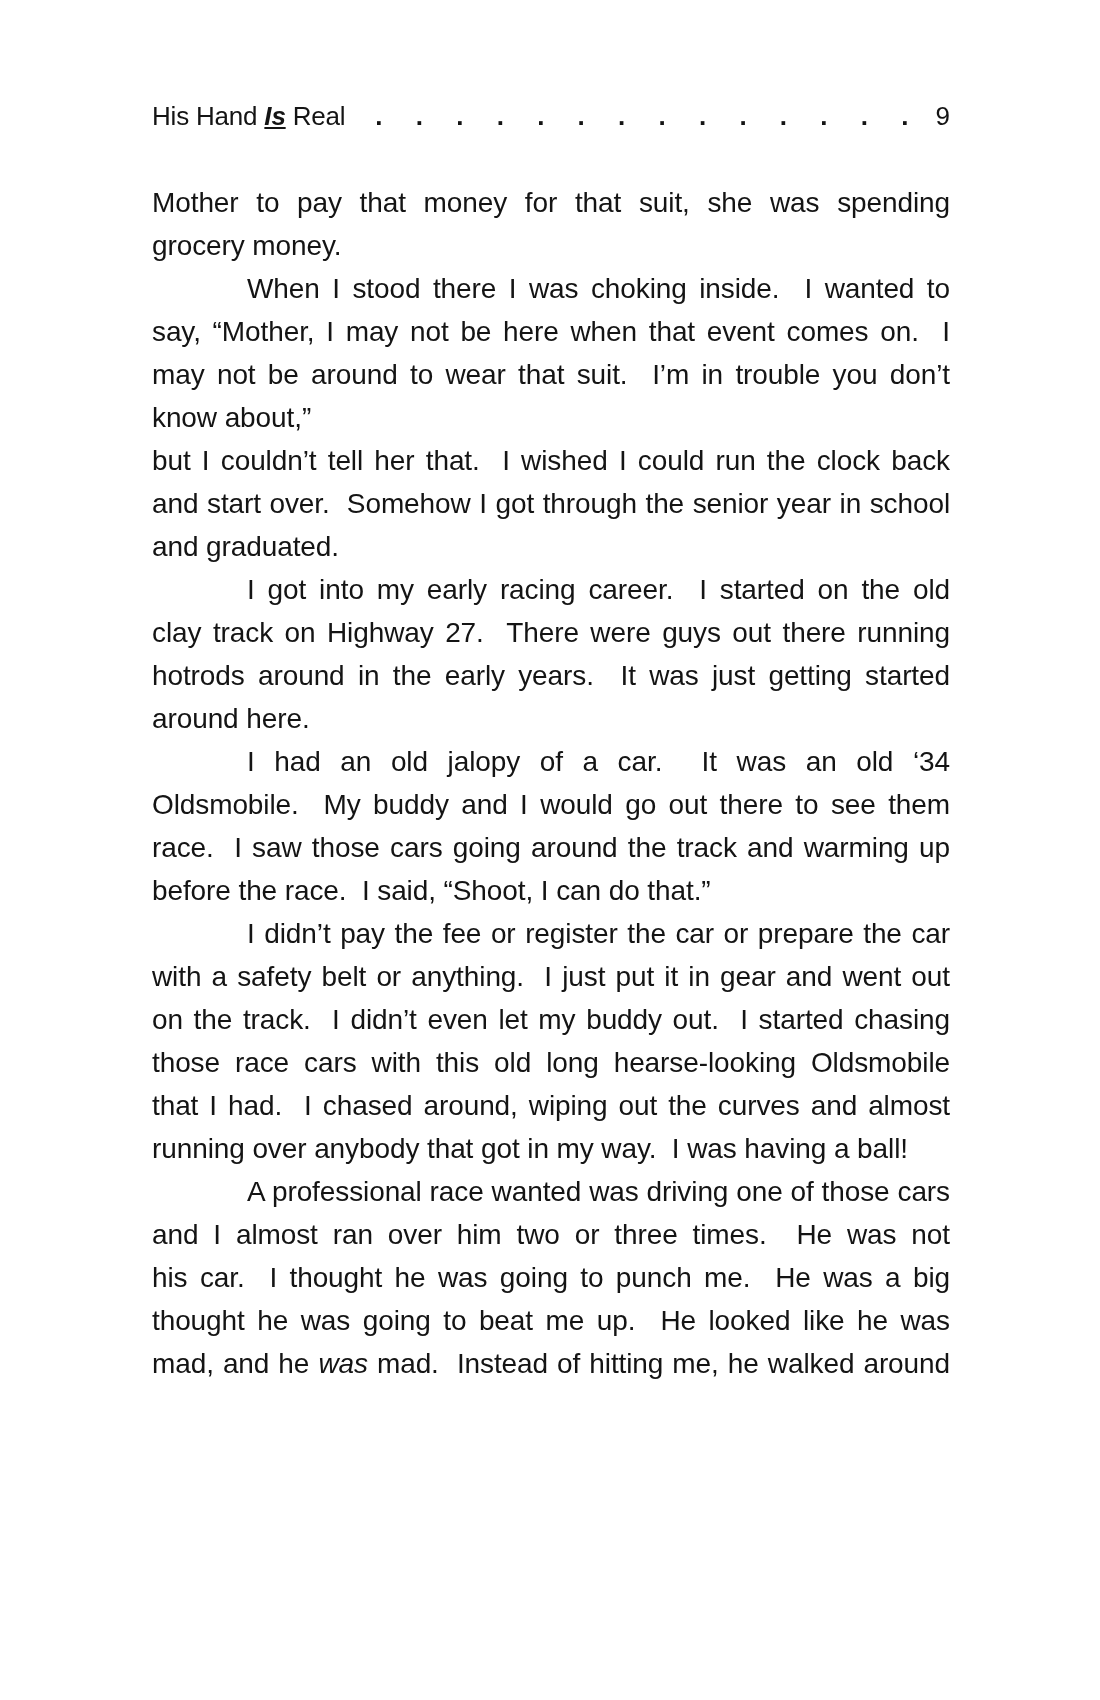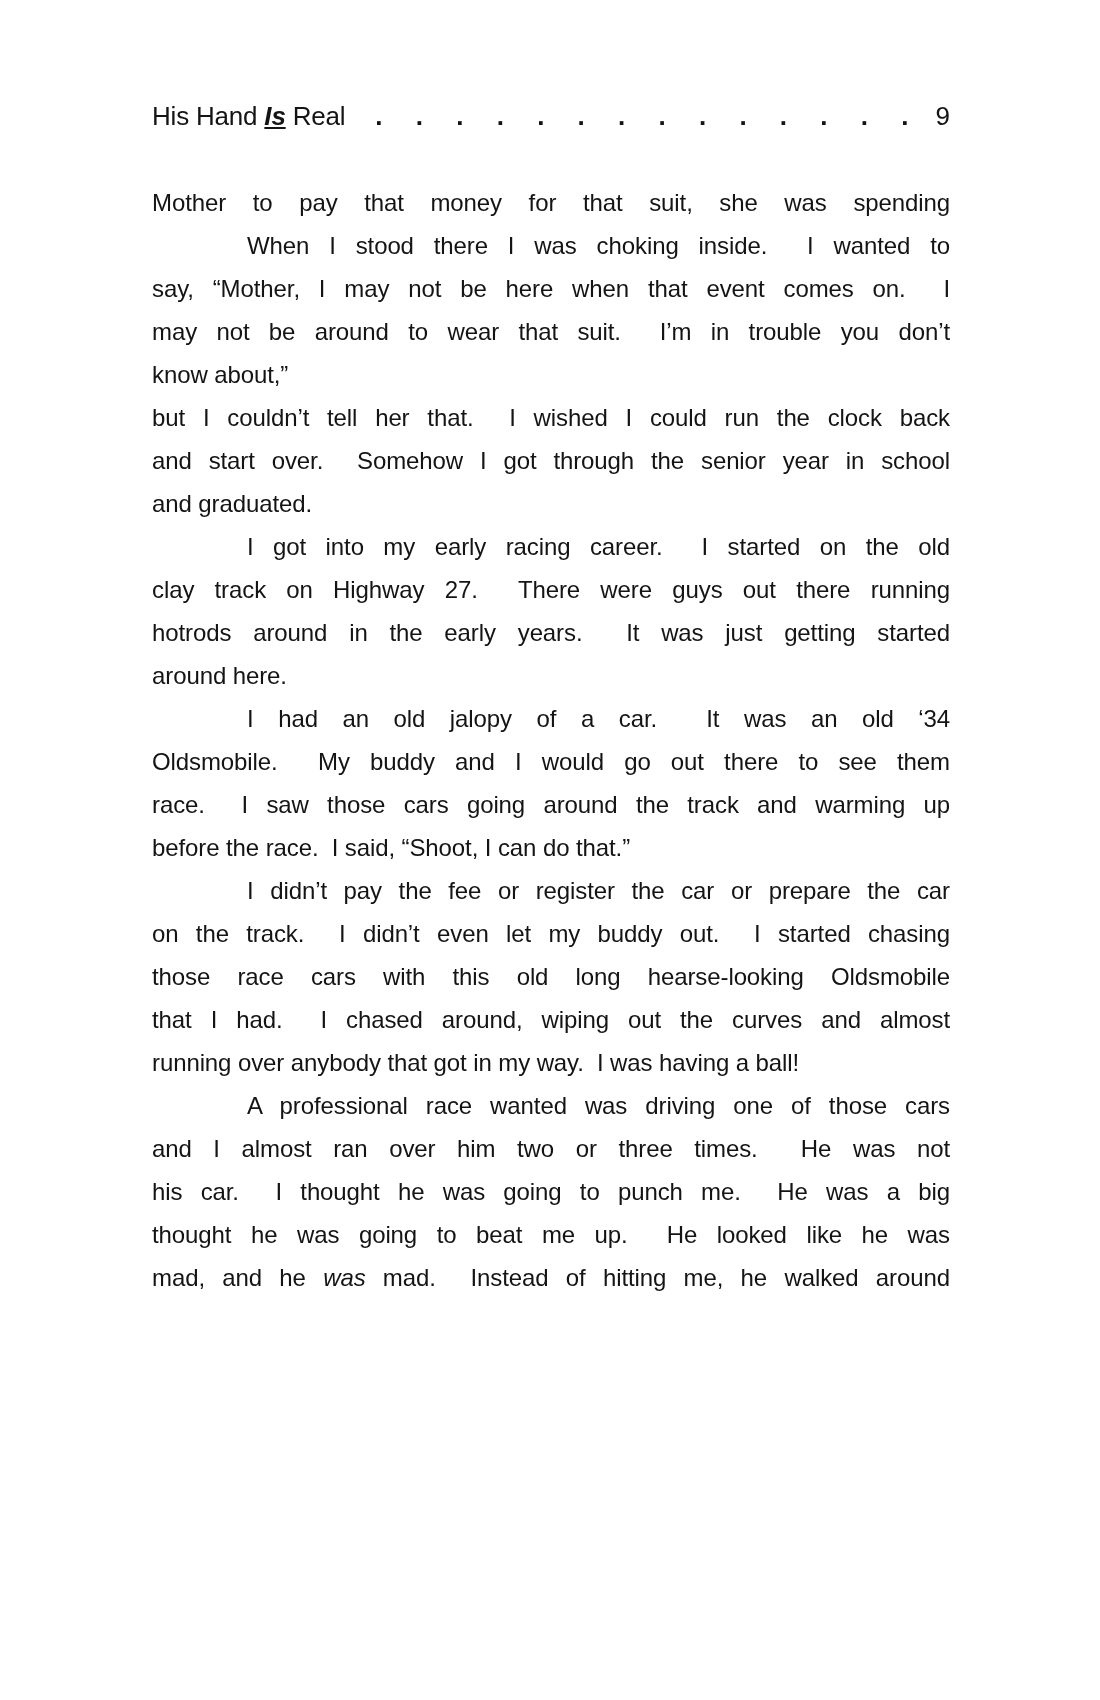--- a/index.html
+++ b/index.html
@@ -35,21 +35,21 @@
     margin: 0 22px 0 30px;
     word-spacing: 26px;
     font-weight: bold;
   }
   .pagenum { flex: 0 0 auto; }
   .body {
     position: absolute;
     top: 181px;
     left: 152px;
     width: 798px;
-    font-size: 24px;
+    font-size: 28px;
     letter-spacing: -0.1px;
   }
   .line {
     line-height: 43px;
     min-height: 43px;
     white-space: normal;
   }
   .just { text-align: justify; text-align-last: justify; }
   .ind  { text-indent: 95px; }
   .i { font-style: italic; }
@@ -60,36 +60,38 @@
 <body>
 
 <div class="page">
   <div class="header">
     <span class="title"><span class="">His Hand </span><span class="b i u">Is</span><span class=""> Real</span></span>
     <span class="leader">. . . . . . . . . . . . . .</span>
     <span class="pagenum">9</span>
   </div>
   <div class="body">
       <div class="line just"><span class="">Mother to pay that money for that suit, she was spending</span></div>
+      <div class="line"><span class="">grocery money.</span></div>
       <div class="line just ind"><span class="">When I stood there I was choking inside.&nbsp; I wanted to</span></div>
       <div class="line just"><span class="">say, “Mother, I may not be here when that event comes on.&nbsp; I</span></div>
       <div class="line just"><span class="">may not be around to wear that suit.&nbsp; I’m in trouble you don’t</span></div>
       <div class="line"><span class="">know about,”</span></div>
       <div class="line just"><span class="">but I couldn’t tell her that.&nbsp; I wished I could run the clock back</span></div>
       <div class="line just"><span class="">and start over.&nbsp; Somehow I got through the senior year in school</span></div>
       <div class="line"><span class="">and graduated.</span></div>
       <div class="line just ind"><span class="">I got into my early racing career.&nbsp; I started on the old</span></div>
       <div class="line just"><span class="">clay track on Highway 27.&nbsp; There were guys out there running</span></div>
       <div class="line just"><span class="">hotrods around in the early years.&nbsp; It was just getting started</span></div>
       <div class="line"><span class="">around here.</span></div>
       <div class="line just ind"><span class="">I had an old jalopy of a car.&nbsp; It was an old ‘34</span></div>
       <div class="line just"><span class="">Oldsmobile.&nbsp; My buddy and I would go out there to see them</span></div>
       <div class="line just"><span class="">race.&nbsp; I saw those cars going around the track and warming up</span></div>
       <div class="line"><span class="">before the race.&nbsp; I said, “Shoot, I can do that.”</span></div>
       <div class="line just ind"><span class="">I didn’t pay the fee or register the car or prepare the car</span></div>
+      <div class="line just"><span class="">with a safety belt or anything.&nbsp; I just put it in gear and went out</span></div>
       <div class="line just"><span class="">on the track.&nbsp; I didn’t even let my buddy out.&nbsp; I started chasing</span></div>
       <div class="line just"><span class="">those race cars with this old long hearse-looking Oldsmobile</span></div>
       <div class="line just"><span class="">that I had.&nbsp; I chased around, wiping out the curves and almost</span></div>
       <div class="line"><span class="">running over anybody that got in my way.&nbsp; I was having a ball!</span></div>
       <div class="line just ind"><span class="">A professional race wanted was driving one of those cars</span></div>
       <div class="line just"><span class="">and I almost ran over him two or three times.&nbsp; He was not</span></div>
       <div class="line just"><span class="">his car.&nbsp; I thought he was going to punch me.&nbsp; He was a big</span></div>
       <div class="line just"><span class="">thought he was going to beat me up.&nbsp; He looked like he was</span></div>
       <div class="line just"><span class="">mad, and he </span><span class="i">was</span><span class=""> mad.&nbsp; Instead of hitting me, he walked around</span></div>
     </div>

